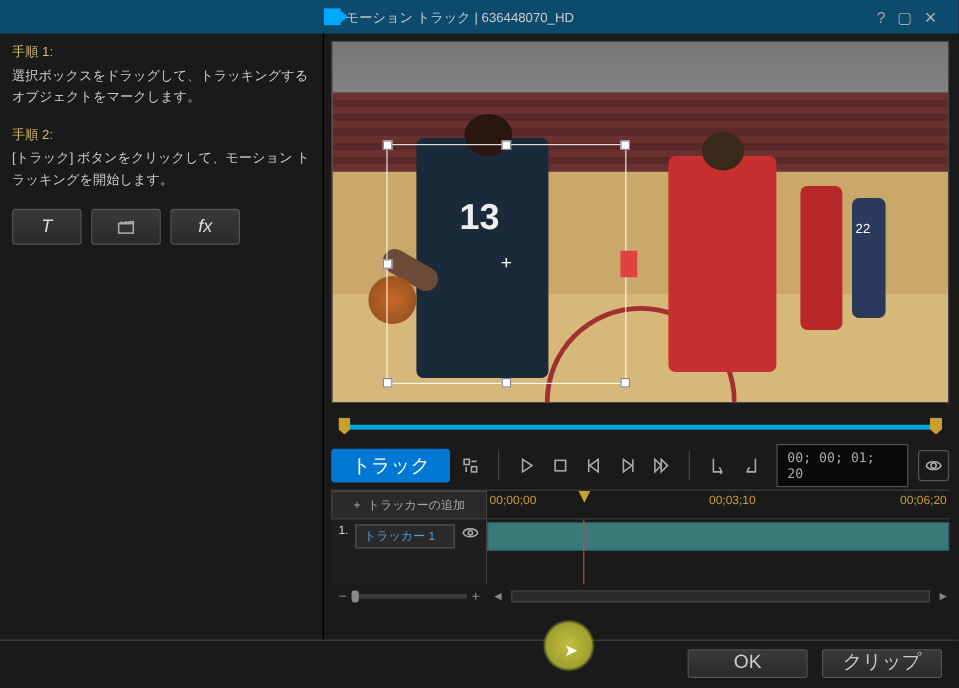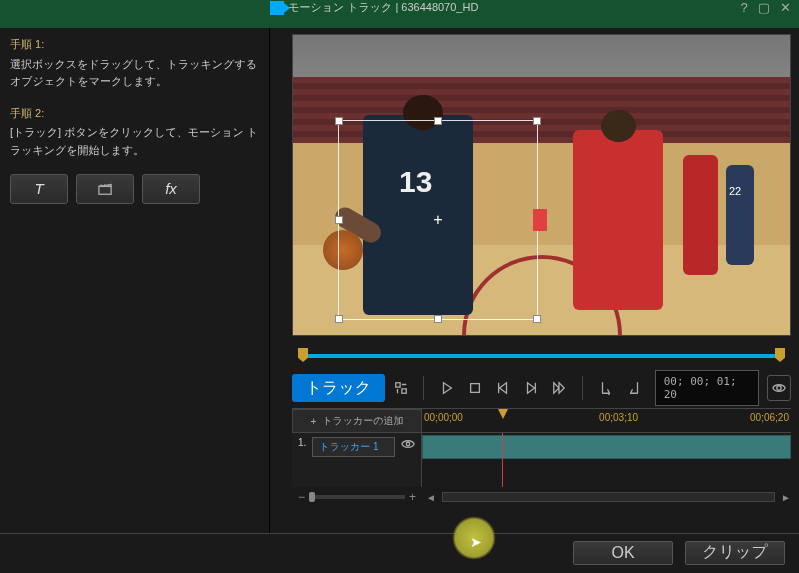--- a/index.html
+++ b/index.html
@@ -1,23 +1,23 @@
 <!DOCTYPE html>
 <html><head>
 <meta charset="utf-8">
 <style>
   * { box-sizing: border-box; margin: 0; padding: 0; font-family: "Meiryo", "Segoe UI", sans-serif; }
   body { background: #1a1a1a; color: #ccc; width: 799px; height: 573px; overflow: hidden; position: relative; }
-  .titlebar { height: 28px; background: #14532d; display: flex; align-items: flex-start; padding: 0 8px; font-size: 11px; }
+  .titlebar { height: 28px; background: #0c4a6e; display: flex; align-items: center; padding: 0 18px; font-size: 11px; }
   .title-center { flex:1; text-align:center; display:flex; align-items:center; justify-content:center; gap:4px;}
   .title-icon { width:14px; height:14px; background:#00a8ff; position:relative; }
   .title-icon::after{content:"";position:absolute;right:-6px;top:2px;width:0;height:0;border-top:5px solid transparent;border-bottom:5px solid transparent;border-left:6px solid #00a8ff;}
   .win-controls { display:flex; gap:10px; color:#aaa; font-size:13px;}
   .win-controls span{cursor:default;}
-  .main { display:flex; height:505px;gap:16px; }
+  .main { display:flex; height:505px; }
   .left-panel { width:270px; padding:8px 10px; border-right:1px solid #000; }
   .step { margin-bottom:14px; font-size:11px; line-height:1.6; }
   .step-title { color:#d2b86c; margin-bottom:2px; }
   .step-desc { color:#ccc; }
   .tool-buttons { display:flex; gap:8px; margin-top:10px; }
   .tool-btn { width:58px; height:30px; background:linear-gradient(#3a3a3a,#2a2a2a); border:1px solid #555; border-radius:3px; display:flex; align-items:center; justify-content:center; color:#ddd; font-size:15px; font-style:italic; font-family:serif;}
   .right-panel { flex:1; display:flex; flex-direction:column; padding:6px 8px 0 6px; }
   .preview-area { position:relative; height:302px; border:1px solid #444; background:#222; overflow:hidden;}
   .court { position:absolute; inset:0; background:linear-gradient(#8a8a7a 0%, #8a8a7a 35%, #c9a86a 35%, #c9a86a 70%, #d6b87a 70%, #d6b87a 100%);}
   .wall{position:absolute;top:0;left:0;right:0;height:36%;background:linear-gradient(#777 0%,#888 60%,#7a7a6a 100%);}

